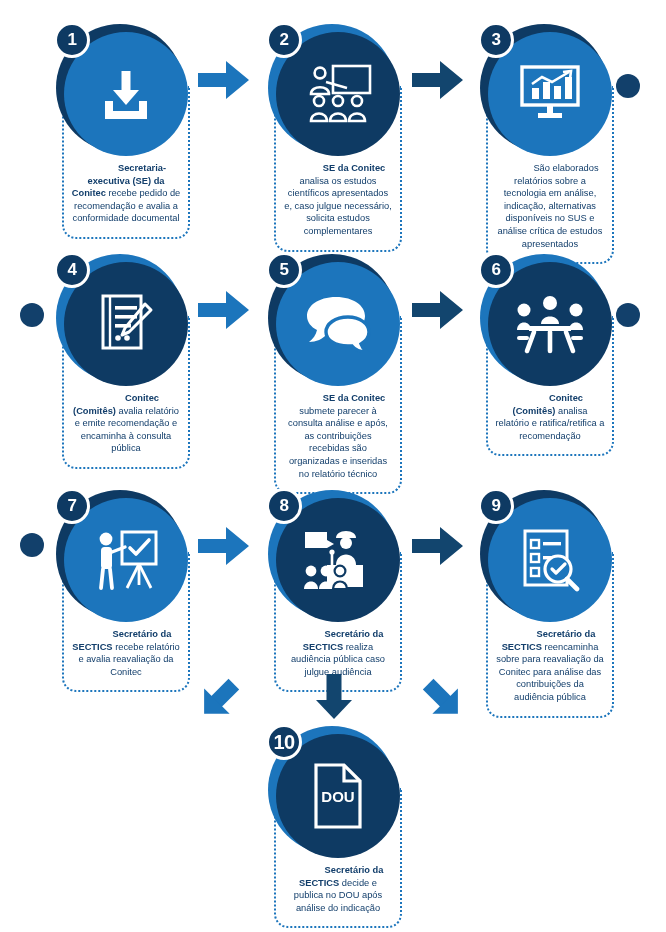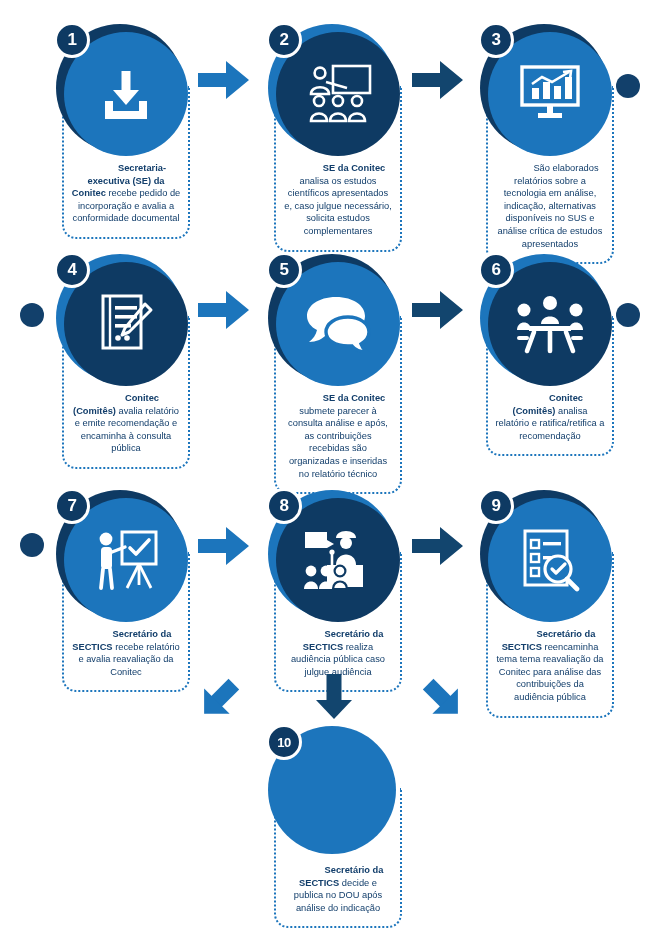--- a/index.html
+++ b/index.html
@@ -83,21 +83,21 @@
   }
 </style>
 </head>
 <body>
 
 <div class="canvas">
 
   <div class="step blue" style="left:54px;top:24px;">
     <div class="card">
       <div class="card-text">
-        <b>Secretaria-executiva (SE) da Conitec</b><span> recebe pedido de incorporação e avalia a conformidade documental</span>
+        <b>Secretaria-executiva (SE) da Conitec</b><span> recebe pedido de recomendação e avalia a conformidade documental</span>
       </div>
     </div>
     <div class="circle-wrap">
       <div class="arc"></div>
       <div class="disc">
         <svg width="62" height="62" viewBox="0 0 62 62">
           <path d="M31 8 L31 32" stroke="#fff" stroke-width="9" stroke-linecap="butt" fill="none"></path>
           <path d="M18 27 L31 42 L44 27 Z" fill="#fff"></path>
           <path d="M14 38 L14 52 L48 52 L48 38" stroke="#fff" stroke-width="8" fill="none" stroke-linejoin="miter"></path>
         </svg>
@@ -323,21 +323,21 @@
 
   <div class="arrow" style="left:410px;top:522px;">
     <svg width="56" height="48" viewBox="0 0 56 48">
       <path d="M2 17 L30 17 L30 5 L53 24 L30 43 L30 31 L2 31 Z" fill="#12456E"></path>
     </svg>
   </div>
 
   <div class="step blue" style="left:478px;top:490px;">
     <div class="card">
       <div class="card-text">
-        <b>Secretário da SECTICS</b><span> reencaminha tema tema reavaliação da Conitec para análise das contribuições da audiência pública</span>
+        <b>Secretário da SECTICS</b><span> reencaminha sobre para reavaliação da Conitec para análise das contribuições da audiência pública</span>
       </div>
     </div>
     <div class="circle-wrap">
       <div class="arc"></div>
       <div class="disc">
         <svg width="62" height="64" viewBox="0 0 62 64">
           <rect x="6" y="3" width="42" height="54" fill="none" stroke="#fff" stroke-width="3"></rect>
           <rect x="12" y="12" width="8" height="8" fill="none" stroke="#fff" stroke-width="2.4"></rect>
           <rect x="24" y="14" width="18" height="3.4" fill="#fff"></rect>
           <rect x="12" y="26" width="8" height="8" fill="none" stroke="#fff" stroke-width="2.4"></rect>
@@ -379,17 +379,24 @@
   </div>
 
   <div class="step navy" style="left:266px;top:726px;">
     <div class="card">
       <div class="card-text">
         <b>Secretário da SECTICS</b><span> decide e publica no DOU após análise do indicação</span>
       </div>
     </div>
     <div class="circle-wrap">
       <div class="arc"></div>
-      <div class="badge" style="font-size:13px;">10</div>
+      <div class="disc">
+        <svg width="56" height="68" viewBox="0 0 56 68">
+          <path d="M6 3 L34 3 L50 19 L50 65 L6 65 Z" fill="none" stroke="#fff" stroke-width="3.2" stroke-linejoin="miter"></path>
+          <path d="M34 3 L34 19 L50 19" fill="none" stroke="#fff" stroke-width="3.2"></path>
+          <text x="28" y="40" fill="#fff" font-family="Liberation Sans, sans-serif" font-size="15" font-weight="bold" text-anchor="middle">DOU</text>
+        </svg>
+      </div>
+      <div class="badge" style="font-size:20px;">10</div>
     </div>
   </div>
 
 </div>
 
 </body></html>

